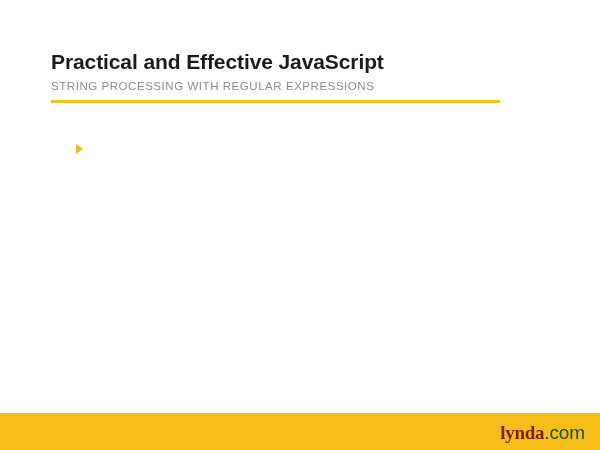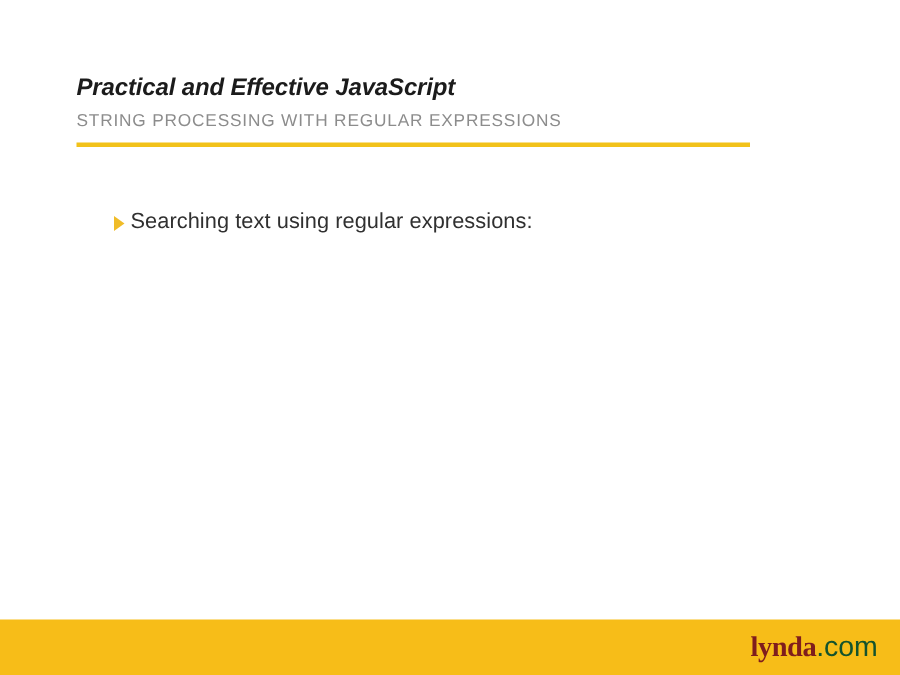--- a/index.html
+++ b/index.html
@@ -23,28 +23,27 @@
   }
 
   
   .header {
     position: absolute;
     left: 51px;
     top: 50px;
     width: 449px;
   }
   .slide-title {
-    font-size: 16px;
+    font-size: 21px;
     font-weight: bold;
     color: #1b1b1b;
     letter-spacing: -0.1px;
     line-height: 1.1;
     margin: 0;
     white-space: nowrap;
-    font-style: italic;
   }
   .slide-subtitle {
     font-size: 11.5px;
     font-weight: normal;
     color: #8c8c8c;
     letter-spacing: 0.55px;
     text-transform: uppercase;
     margin: 7px 0 0 0;
     white-space: nowrap;
   }
@@ -128,21 +127,20 @@
     <div class="slide-subtitle">STRING PROCESSING WITH REGULAR EXPRESSIONS</div>
     <div class="title-rule"></div>
   </div>
 
   <div class="body-area">
 
     <div class="bullet-row">
       <span class="bullet-marker">
         <span class="bullet-tri"></span>
       </span>
-      <span class="bullet-text">Searching text using regular expressions:</span>
     </div>
 
   </div>
 
   <div class="footer-band">
     <div class="brand-logo">
       <span class="brand-primary">lynda</span><span class="brand-suffix">.com</span>
     </div>
   </div>
 

